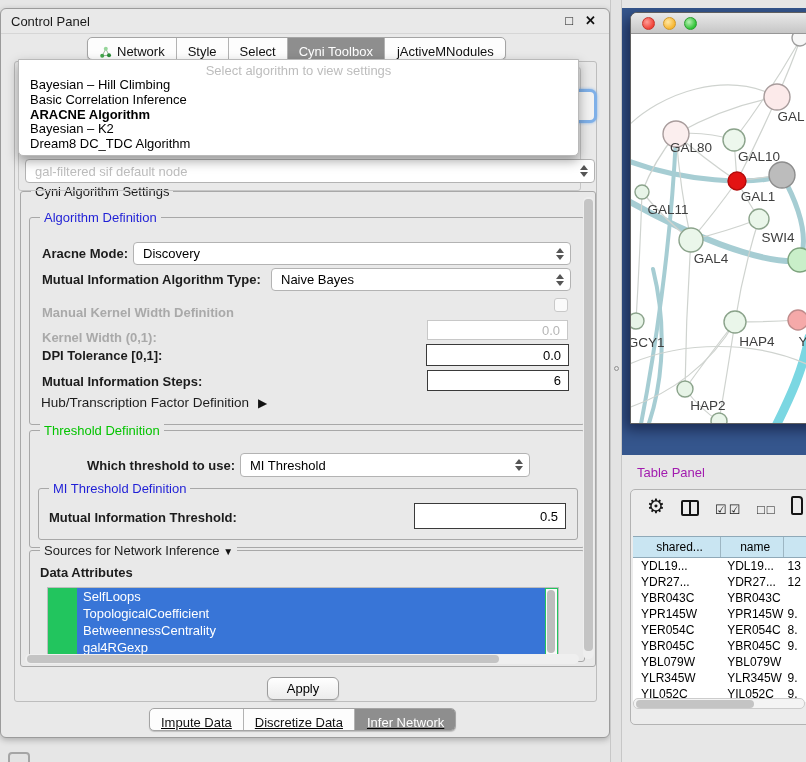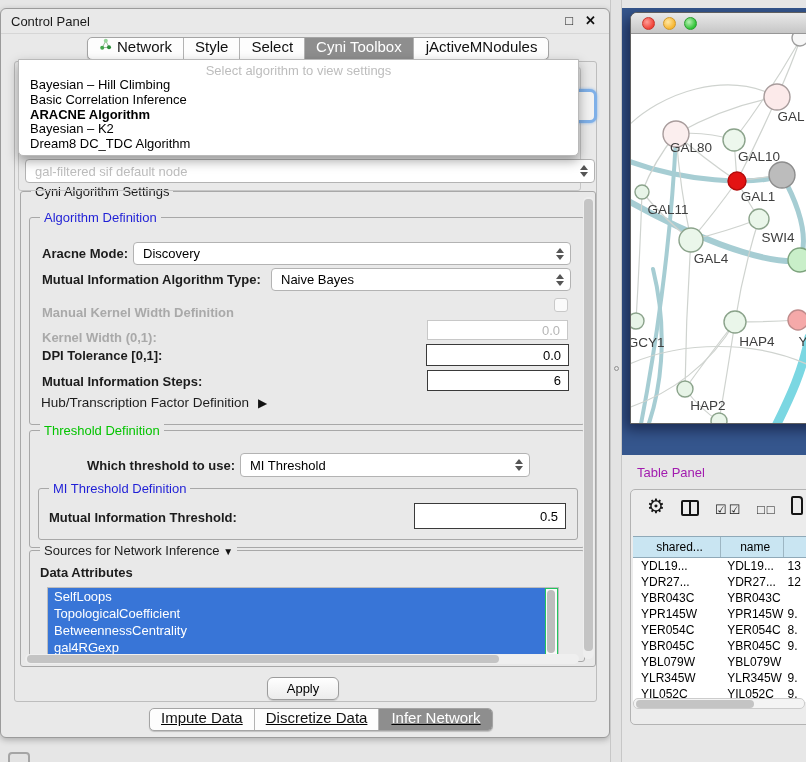--- a/index.html
+++ b/index.html
@@ -12,22 +12,22 @@
         border:1px solid #9b9b9b; border-radius:6px; box-shadow:0 2px 6px rgba(0,0,0,0.25); }
   .cp-titlebar { position:absolute; left:0; top:0; width:100%; height:25px; border-bottom:1px solid #d6d6d6; }
   .cp-title { position:absolute; left:10px; top:5px; font-size:13px; color:#1a1a1a; }
   .wbtn { position:absolute; top:4px; font-size:13px; color:#111; cursor:default; }
   .wbtn.float { right:36px; }
   .wbtn.close { right:13px; font-weight:bold; }
 
   
   .segbar { position:absolute; display:flex; height:23px; border:1px solid #a4a4a4; border-radius:5px;
             overflow:hidden; background:#fdfdfd; box-shadow:0 1px 1px rgba(0,0,0,0.18); }
-  .seg { display:flex; align-items:flex-start; justify-content:center; gap:5px; padding:0 11px;
-         font-size:15px; color:#111; border-right:1px solid #b3b3b3; white-space:nowrap; }
+  .seg { display:flex; align-items:flex-end; justify-content:center; gap:5px; padding:0 11px;
+         font-size:13px; color:#111; border-right:1px solid #b3b3b3; white-space:nowrap; }
   .seg:last-child { border-right:none;padding-left:12px; }
   .seg.selected { background:#8e8e8e; color:#fff; }
   .tabicon { display:flex; align-items:center; }
 
   .content { position:absolute; left:13px; top:52px; width:583px; height:641px;
              border:1px solid #bdbdbd; border-radius:3px; background:#e9e9e9; }
   .upper-frame { position:absolute; left:17px; top:58px; width:563px; height:124px;
                  border:1px solid #c6c6c6; border-radius:3px; z-index:1; }
   .focus-frag { position:absolute; left:566px; top:80px; width:30px; height:34px; background:#f2f2f2;
                 border:3px solid #7fb0e8; border-radius:7px; box-shadow:0 0 3px #7fb0e8; z-index:2; }
@@ -55,21 +55,21 @@
             font-size:13px; color:#1c1c1c; white-space:nowrap; }
   .gtitle.blue { color:#1f1fd6; }
   .gtitle.green { color:#04c400; }
   .src-arrow { font-size:10px; color:#111; }
 
   .hub-row { position:absolute; display:flex; align-items:center; gap:9px; font-size:13.5px; color:#1c1c1c; }
   .hub-arrow { font-size:12px; color:#111; }
 
   
   .attr-list { position:absolute; left:17px; top:36px; width:512px; height:70px; background:#22c55e;
-               border:1px solid #bdbdbd; overflow:hidden; padding-right:13px; }
+               border:1px solid #bdbdbd; overflow:hidden; padding-right:13px;padding-left:29px; }
   .attr-item { height:17px; line-height:17px; background:#3875d7; color:#fff; font-size:13px; padding-left:6px; }
   .attr-scroll { position:absolute; right:1px; top:1px; width:11px; height:66px; background:#fafafa; }
   .vthumb2 { position:absolute; left:1px; top:1px; width:8px; height:63px; background:#bdbdbd; border-radius:4px; }
 
   
   .vscroll { position:absolute; left:562px; top:5px; width:11px; height:462px; background:#eeeeee; border-radius:5px; }
   .vthumb { position:absolute; left:1px; top:2px; width:9px; height:452px; background:#c4c4c4; border-radius:4px; }
   .hscroll { position:absolute; background:#efefef; border-radius:5px; }
   .hthumb { position:absolute; left:2px; top:1px; height:8px; background:#c4c4c4; border-radius:4px; }
 

